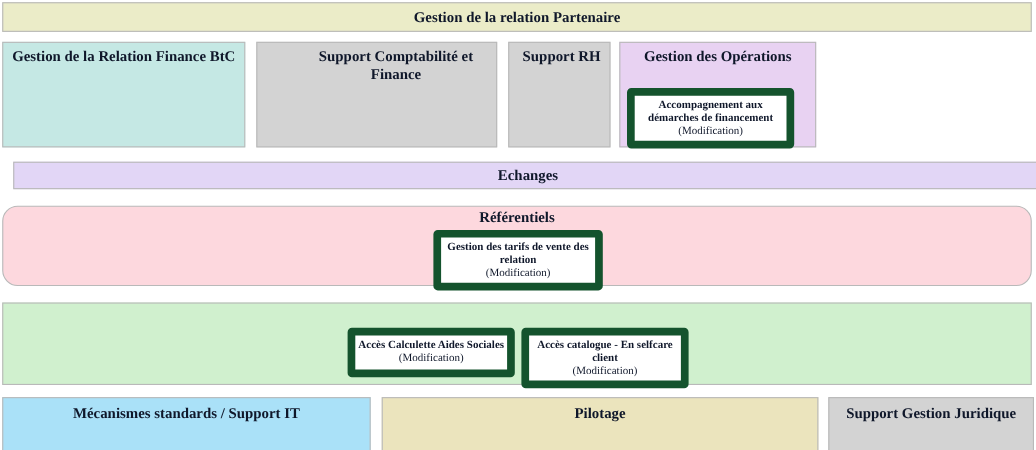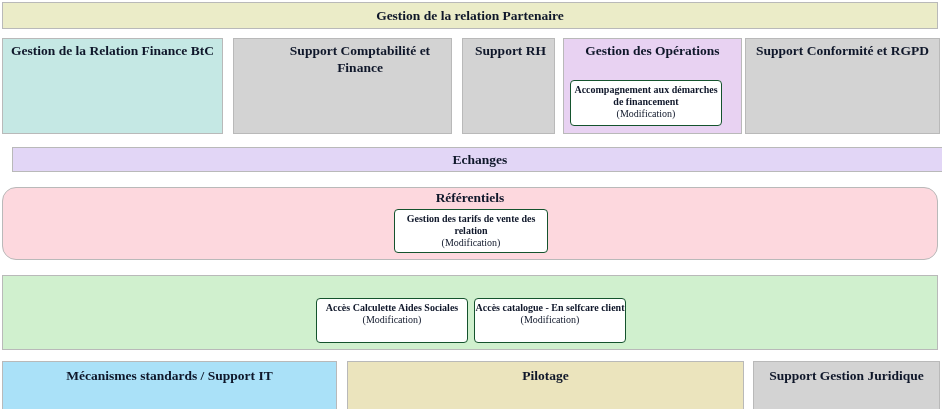--- a/index.html
+++ b/index.html
@@ -43,21 +43,21 @@
   
   .f0 { left: 2px;   top: 361px; width: 335px; height: 52px; }
   .f1 { left: 347px; top: 361px; width: 397px; height: 52px; }
   .f2 { left: 753px; top: 361px; width: 187px; height: 52px; }
   .f0 .blk-title, .f1 .blk-title, .f2 .blk-title { padding-top: 6px; }
   
   .item {
     position: absolute;
     box-sizing: border-box;
     background: #ffffff;
-    border: 1px solid #14532d;
+    border: 7px solid #14532d;
     border-radius: 4px;
     font-size: 10px;
     line-height: 1.2;
     text-align: center;
     padding: 3px 0 2px;
   }
   .item-title { display: block; font-weight: bold; }
   .item-tag   { display: block; font-weight: normal; }
   .item-financement { left: 6px;   top: 41px; width: 152px; min-height: 46px; }
   .item-tarifs      { left: 391px; top: 21px; width: 154px; min-height: 44px; }
@@ -86,23 +86,20 @@
   </div>
 
   <div class="blk c3" style="background: rgb(232, 210, 242);">
     <span class="blk-title">Gestion des Opérations</span>
     <div class="item item-financement">
       <span class="item-title">Accompagnement aux démarches de financement</span>
       <span class="item-tag">(Modification)</span>
     </div>
   </div>
 
-  <div class="blk c4" style="background: rgb(211, 211, 211);">
-    <span class="blk-title">Support Conformité et RGPD</span>
-  </div>
 
   <div class="blk band-echanges" style="background: rgb(226, 214, 246);">
     <span class="blk-title">Echanges</span>
   </div>
 
   <div class="blk band-referentiels" style="background: rgb(253, 216, 222); border-radius: 14px;">
     <span class="blk-title">Référentiels</span>
     <div class="item item-tarifs">
       <span class="item-title">Gestion des tarifs de vente des relation</span>
       <span class="item-tag">(Modification)</span>

